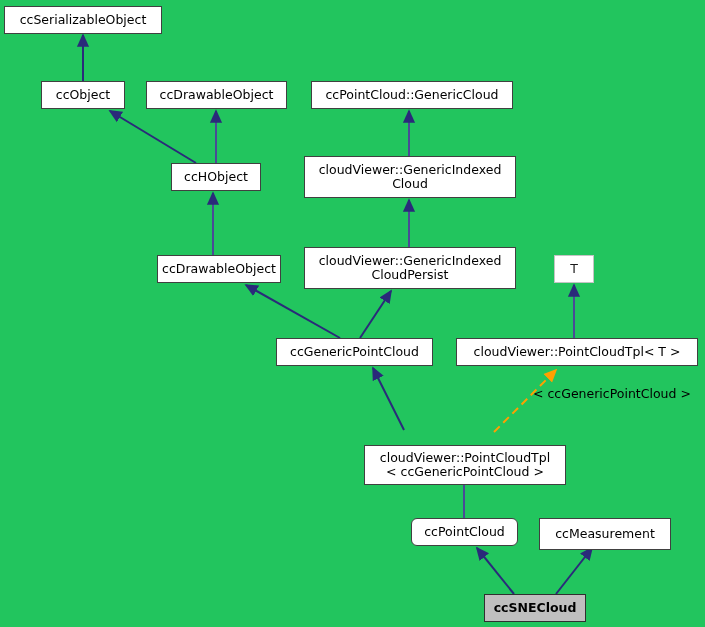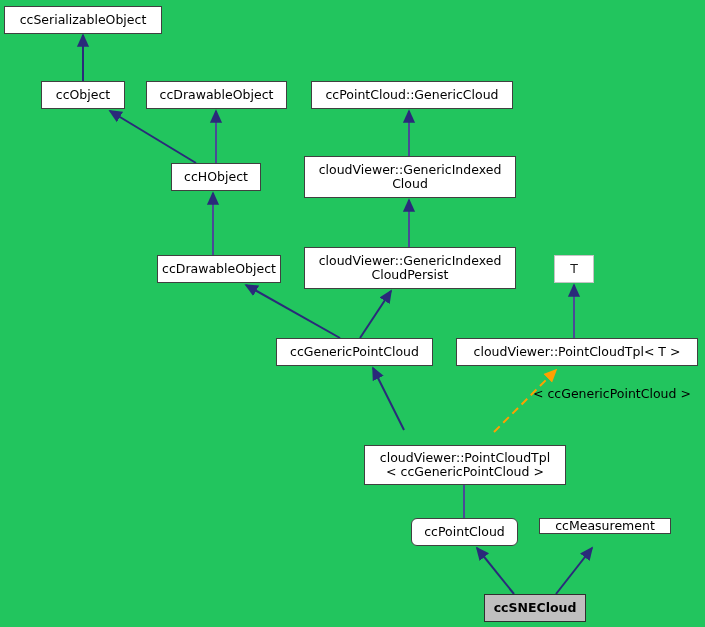--- a/index.html
+++ b/index.html
@@ -123,19 +123,19 @@
 
   <div class="node" style="left:276px; top:338px; width:157px; height:28px;">ccGenericPointCloud</div>
 
   <div class="node" style="left:456px; top:338px; width:242px; height:28px;">cloudViewer::PointCloudTpl&lt; T &gt;</div>
 
   <div class="node" style="left:364px; top:430px; width:202px; height:40px;margin-top:15px;">cloudViewer::PointCloudTpl
 &lt; ccGenericPointCloud &gt;</div>
 
   <div class="node" style="left:411px; top:518px; width:107px; height:28px;border-radius:6px;">ccPointCloud</div>
 
-  <div class="node" style="left:539px; top:518px; width:132px; height:16px;">ccMeasurement</div>
+  <div class="node" style="left:539px; top:518px; width:132px; height:32px;">ccMeasurement</div>
 
   <div class="node highlight" style="left:484px; top:594px; width:102px; height:28px;font-weight:bold;">ccSNECloud</div>
 
   <div class="edge-label" style="left:533px; top:387px;">&lt; ccGenericPointCloud &gt;</div>
 
 </div>
 
 </body></html>

